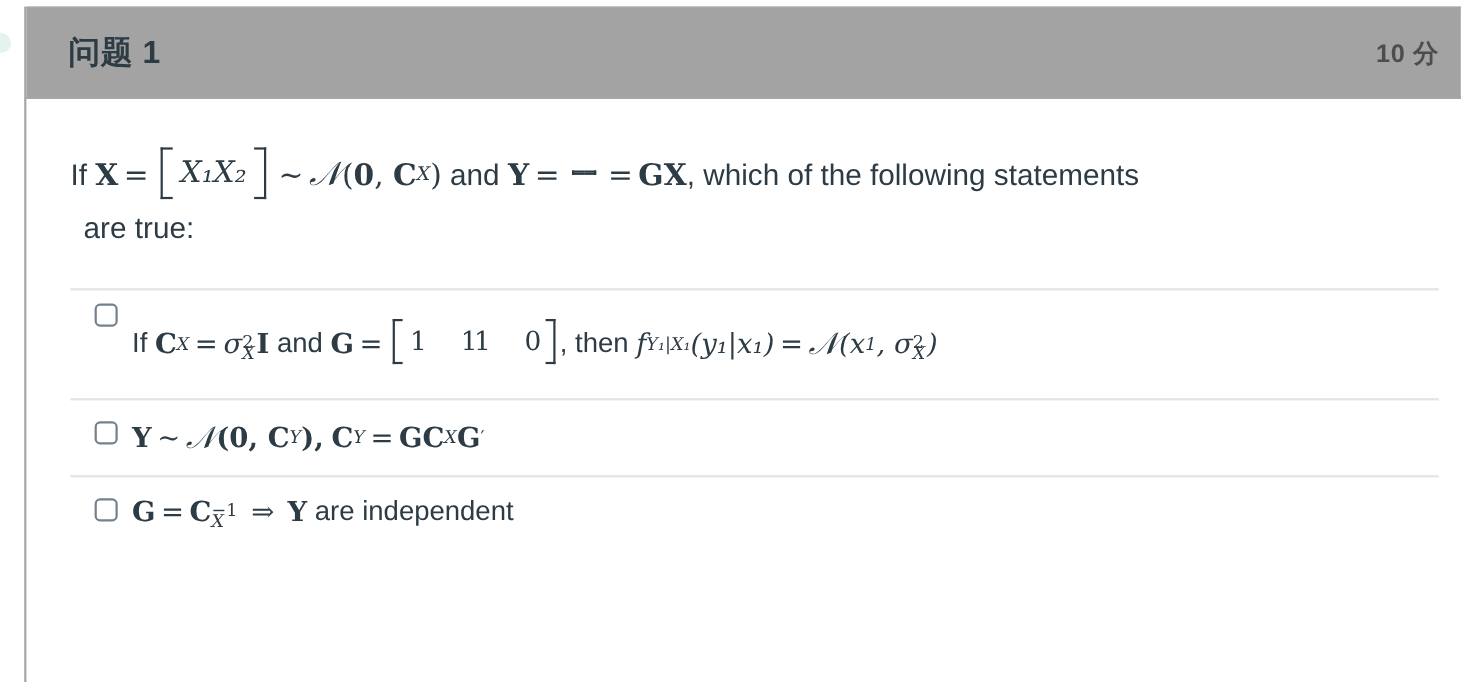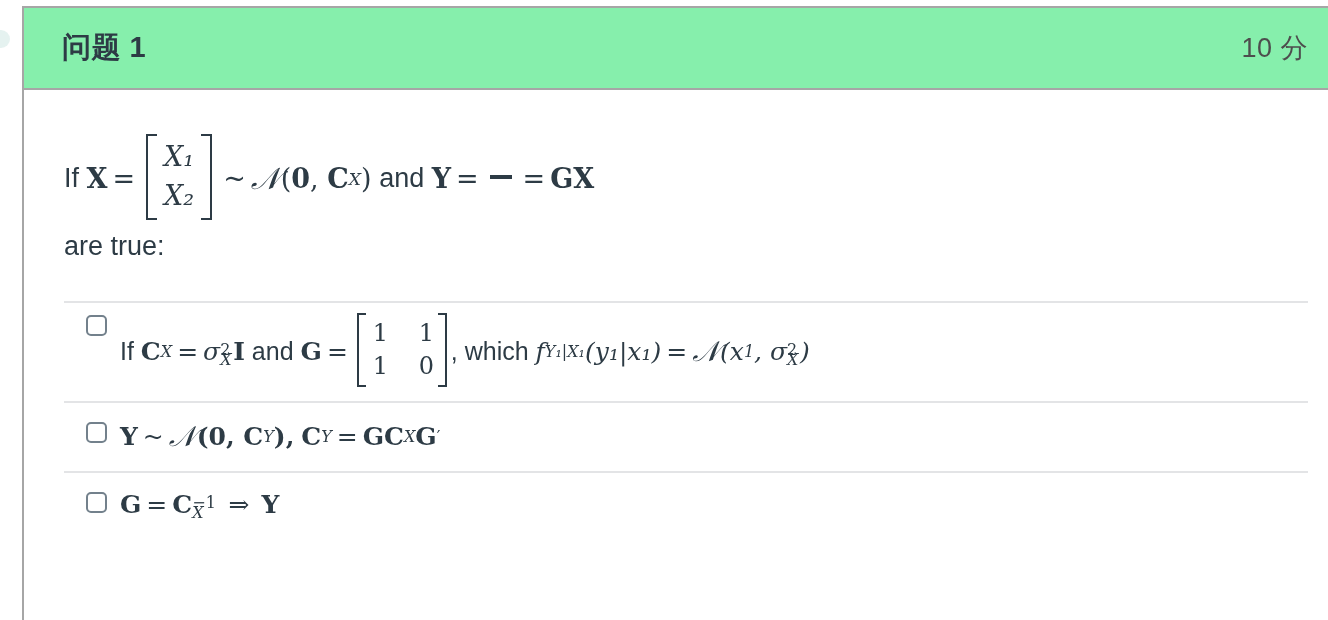--- a/index.html
+++ b/index.html
@@ -26,38 +26,38 @@
     position: absolute;
     left: 22px; top: 6px;
     width: 1306px; height: 640px;
     border-left: 2px solid #a6a6a6;
     background: #fff;
   }
 
   #question-header {
     position: relative;
     height: 84px;
-    background: #86efac;
+    background: #a3a3a3;
     border-top: 2px solid #a6a6a6;
     border-bottom: 2px solid #a6a6a6;
     border-right: 0;
     display: flex;
     align-items: center;
     justify-content: space-between;
     padding: 0 20px 0 38px;
   }
   #question-title {
     font-size: 29px;
     font-weight: bold;
     color: #2d3b45;
     letter-spacing: .5px;
   }
   #question-points {
-    font-size: 27px;
-    font-weight: normal;
+    font-size: 23px;
+    font-weight: bold;
     color: #4d4d4d;
     letter-spacing: .5px;
   }
 
   #question-body {
     padding: 46px 20px 0 40px;
   }
 
   
   .qtext {
@@ -104,21 +104,21 @@
     top: -2px;
   }
   .vec .br {
     width: 11px;
     border: 2.4px solid #2d3b45;
   }
   .vec .br.l { border-right: none; }
   .vec .br.r { border-left: none; }
   .vec .cells {
     display: flex;
-    flex-direction: column;
+    flex-direction: row;
     justify-content: center;
     padding: 4px 7px;
   }
   .vec .cells .row {
     font-family: "DejaVu Serif", "Liberation Serif", serif;
     font-style: italic;
     font-size: 27px;
     line-height: 1.44;
     text-align: center;
     color: #2d3b45;
@@ -196,23 +196,23 @@
         <span class="mop">~</span>
         <span class="cal">𝒩</span><span class="mathrm">(</span><span class="mbf">0</span><span class="mathrm">,&nbsp;</span><span class="mbf">C</span><sub>X</sub><span class="mathrm">)</span>&nbsp;
         <span>and</span>&nbsp;
         <span class="mbf">Y</span>
         <span class="mop">=</span>
         <span class="vec">
           <span class="br l"></span>
           <span class="br r"></span>
         </span>
         <span class="mop">=</span>
-        <span class="mbf">GX</span>
+        <span class="mbf">GX</span><span>, which of the following statements</span>
       </span>
-      <div style="margin-top:4px;">are true:</div>
+      <div style="margin-top:4px;margin-left:12px;">are true:</div>
     </div>
 
     <div id="answers">
 
       <div class="answer-row tall">
         <div class="checkbox"></div>
         <div class="answer-text">
           <span class="nowrap">
             <span>If</span>&nbsp;
             <span class="mbf">C</span><sub>X</sub>
@@ -231,21 +231,21 @@
                     <span>1</span>
                     <span>1</span>
                   </span>
                 <span class="row">
                     <span>1</span>
                     <span>0</span>
                   </span>
               </span>
               <span class="br r"></span>
             </span>
-            <span>, which</span>&nbsp;
+            <span>, then</span>&nbsp;
             <span class="mit">f</span><sub>Y₁|X₁</sub><span class="mit">(y₁|x₁)</span>
             <span class="mop">=</span>
             <span class="cal">𝒩</span><span class="mit">(</span><span class="mit">x</span><sub>1</sub><span class="mit">,&nbsp;</span><span class="mit">σ</span><span style="display:inline-block;position:relative;width:.52em;">
               <sup style="position:absolute;left:0;top:-.12em;font-style:normal;">2</sup>
               <sub style="position:absolute;left:0;top:.52em;">X</sub>
             </span><span class="mit">)</span>
           </span>
         </div>
       </div>
 
@@ -269,19 +269,20 @@
           <span class="nowrap">
             <span class="mbf">G</span>
             <span class="mop">=</span>
             <span class="mbf">C</span><span style="display:inline-block;position:relative;width:1.25em;">
               <sup style="position:absolute;left:0;top:-.12em;font-style:normal;">−1</sup>
               <sub style="position:absolute;left:0;top:.52em;">X</sub>
             </span>
             <span class="mop">⇒</span>
             &nbsp;
             <span class="mbf">Y</span>&nbsp;
+            <span>are independent</span>
           </span>
         </div>
       </div>
 
     </div>
   </div>
 </div>
 
 </body></html>

